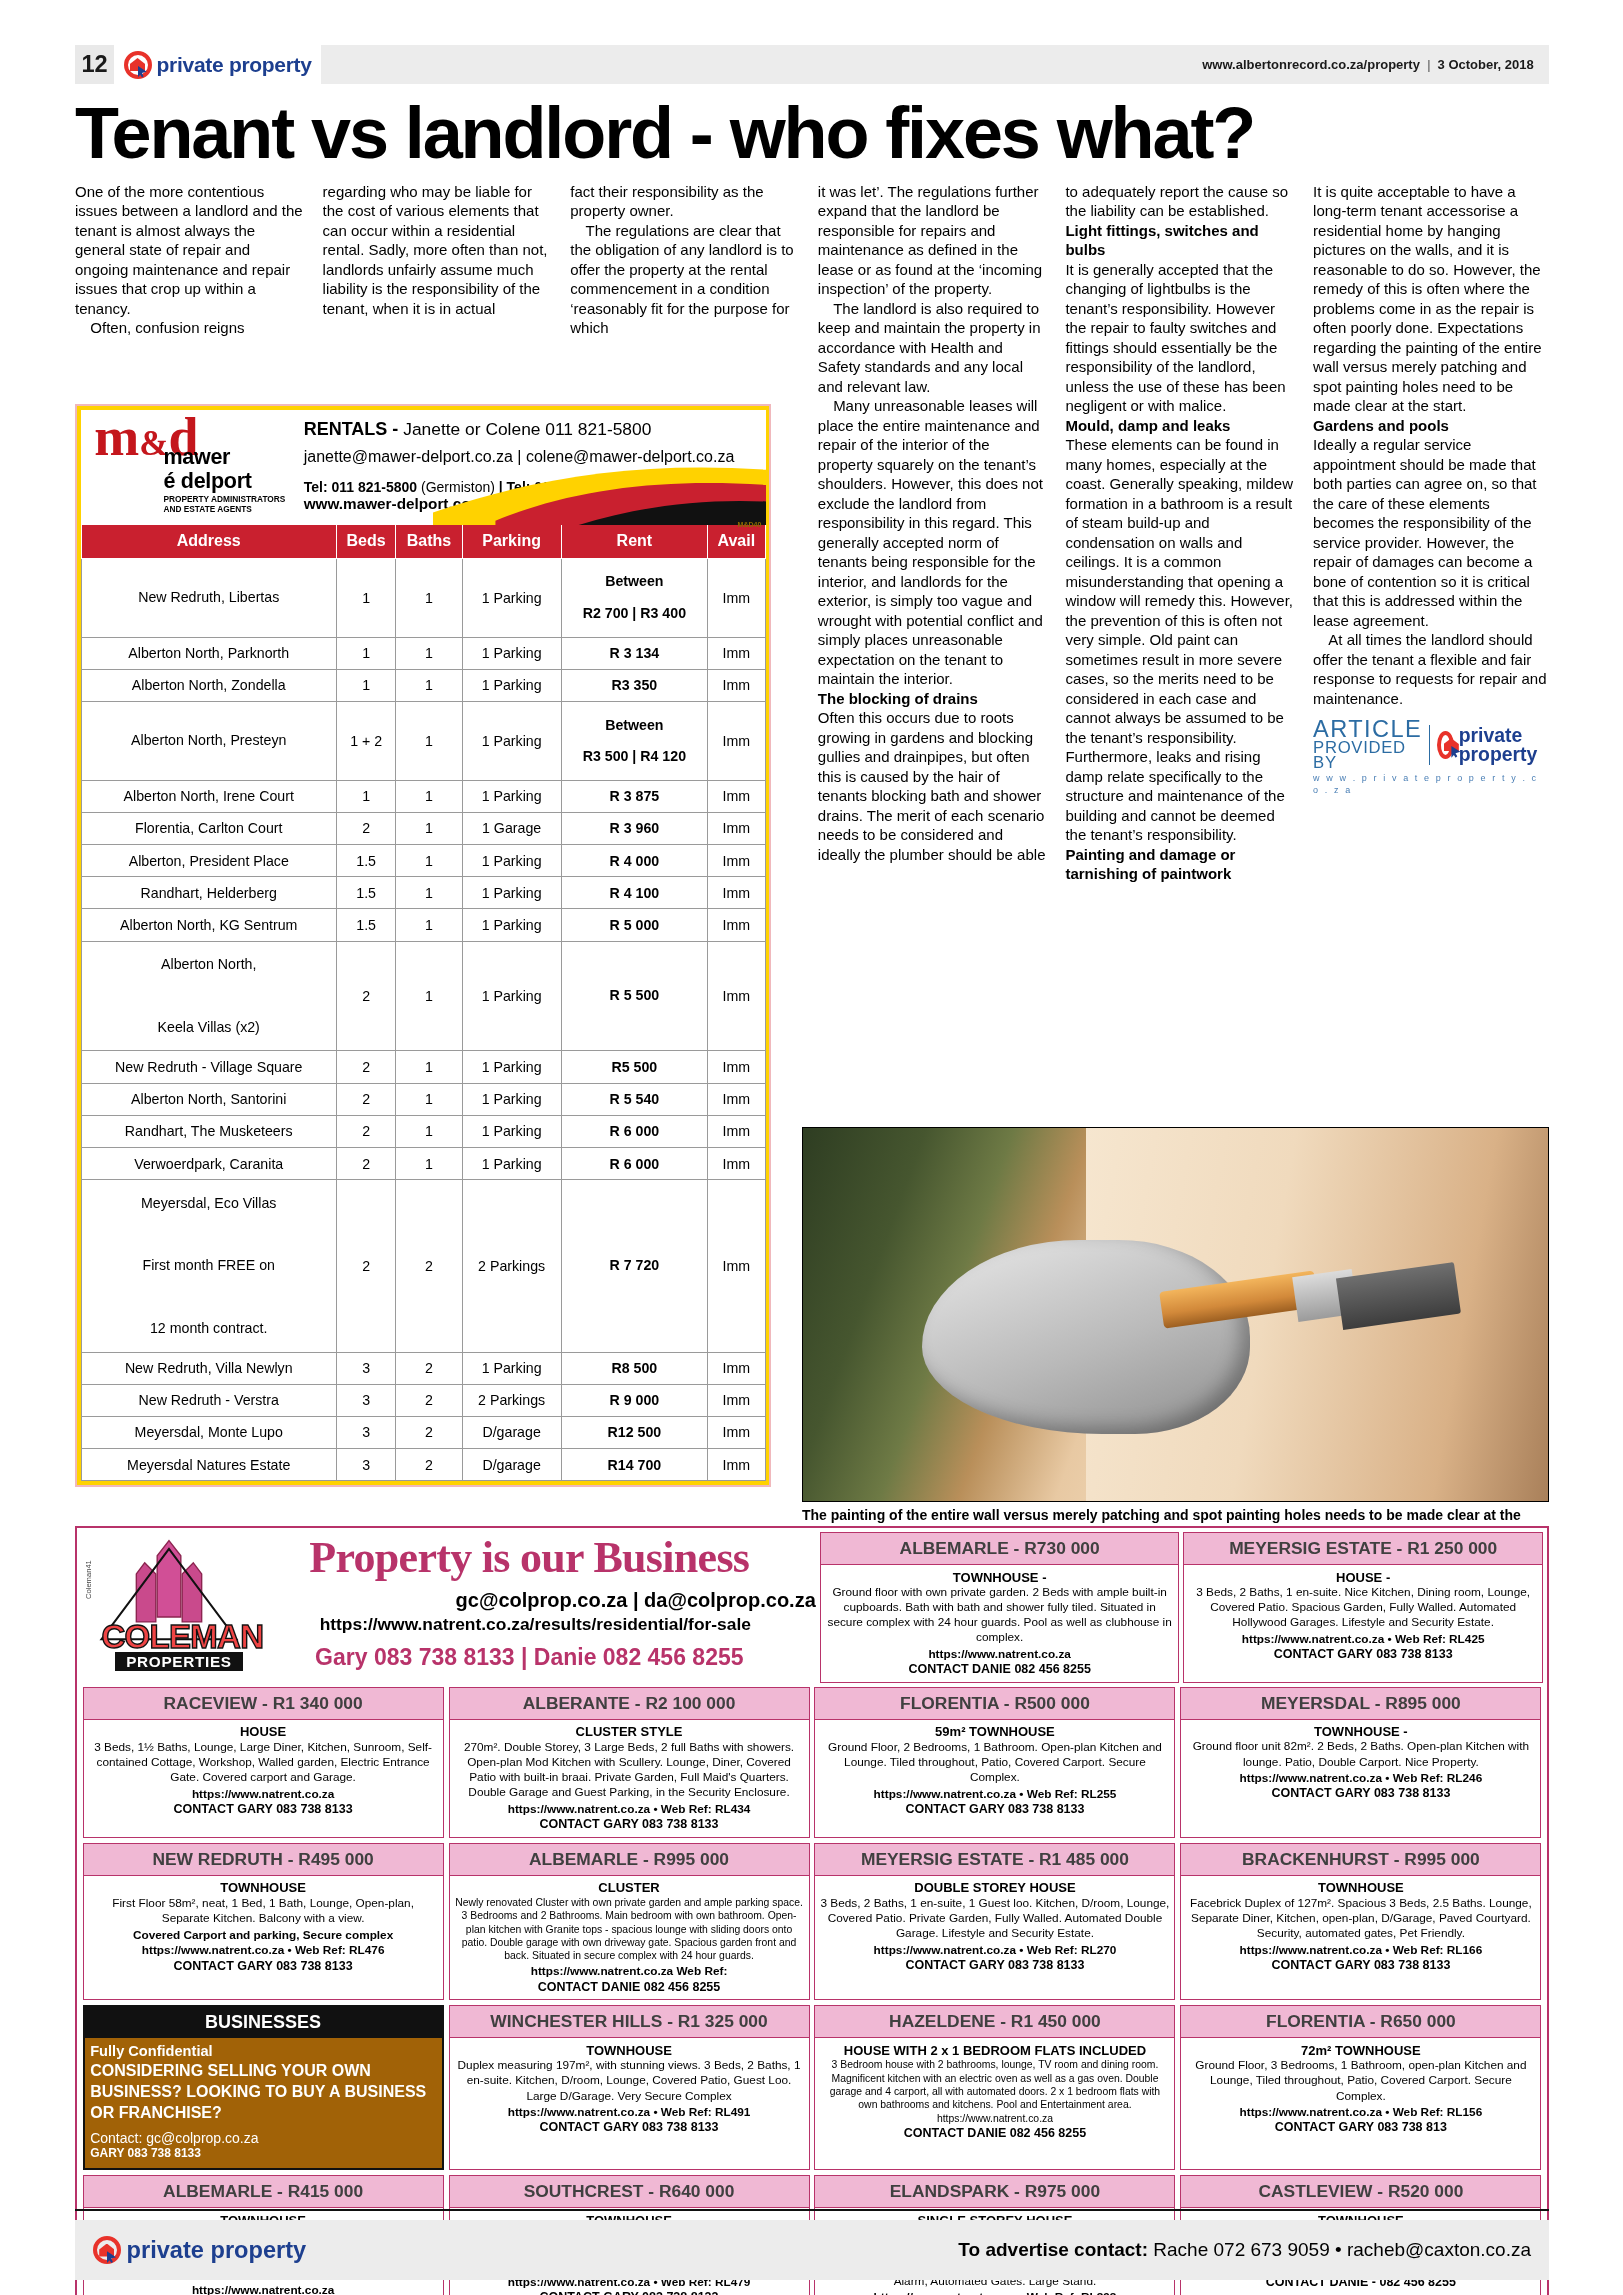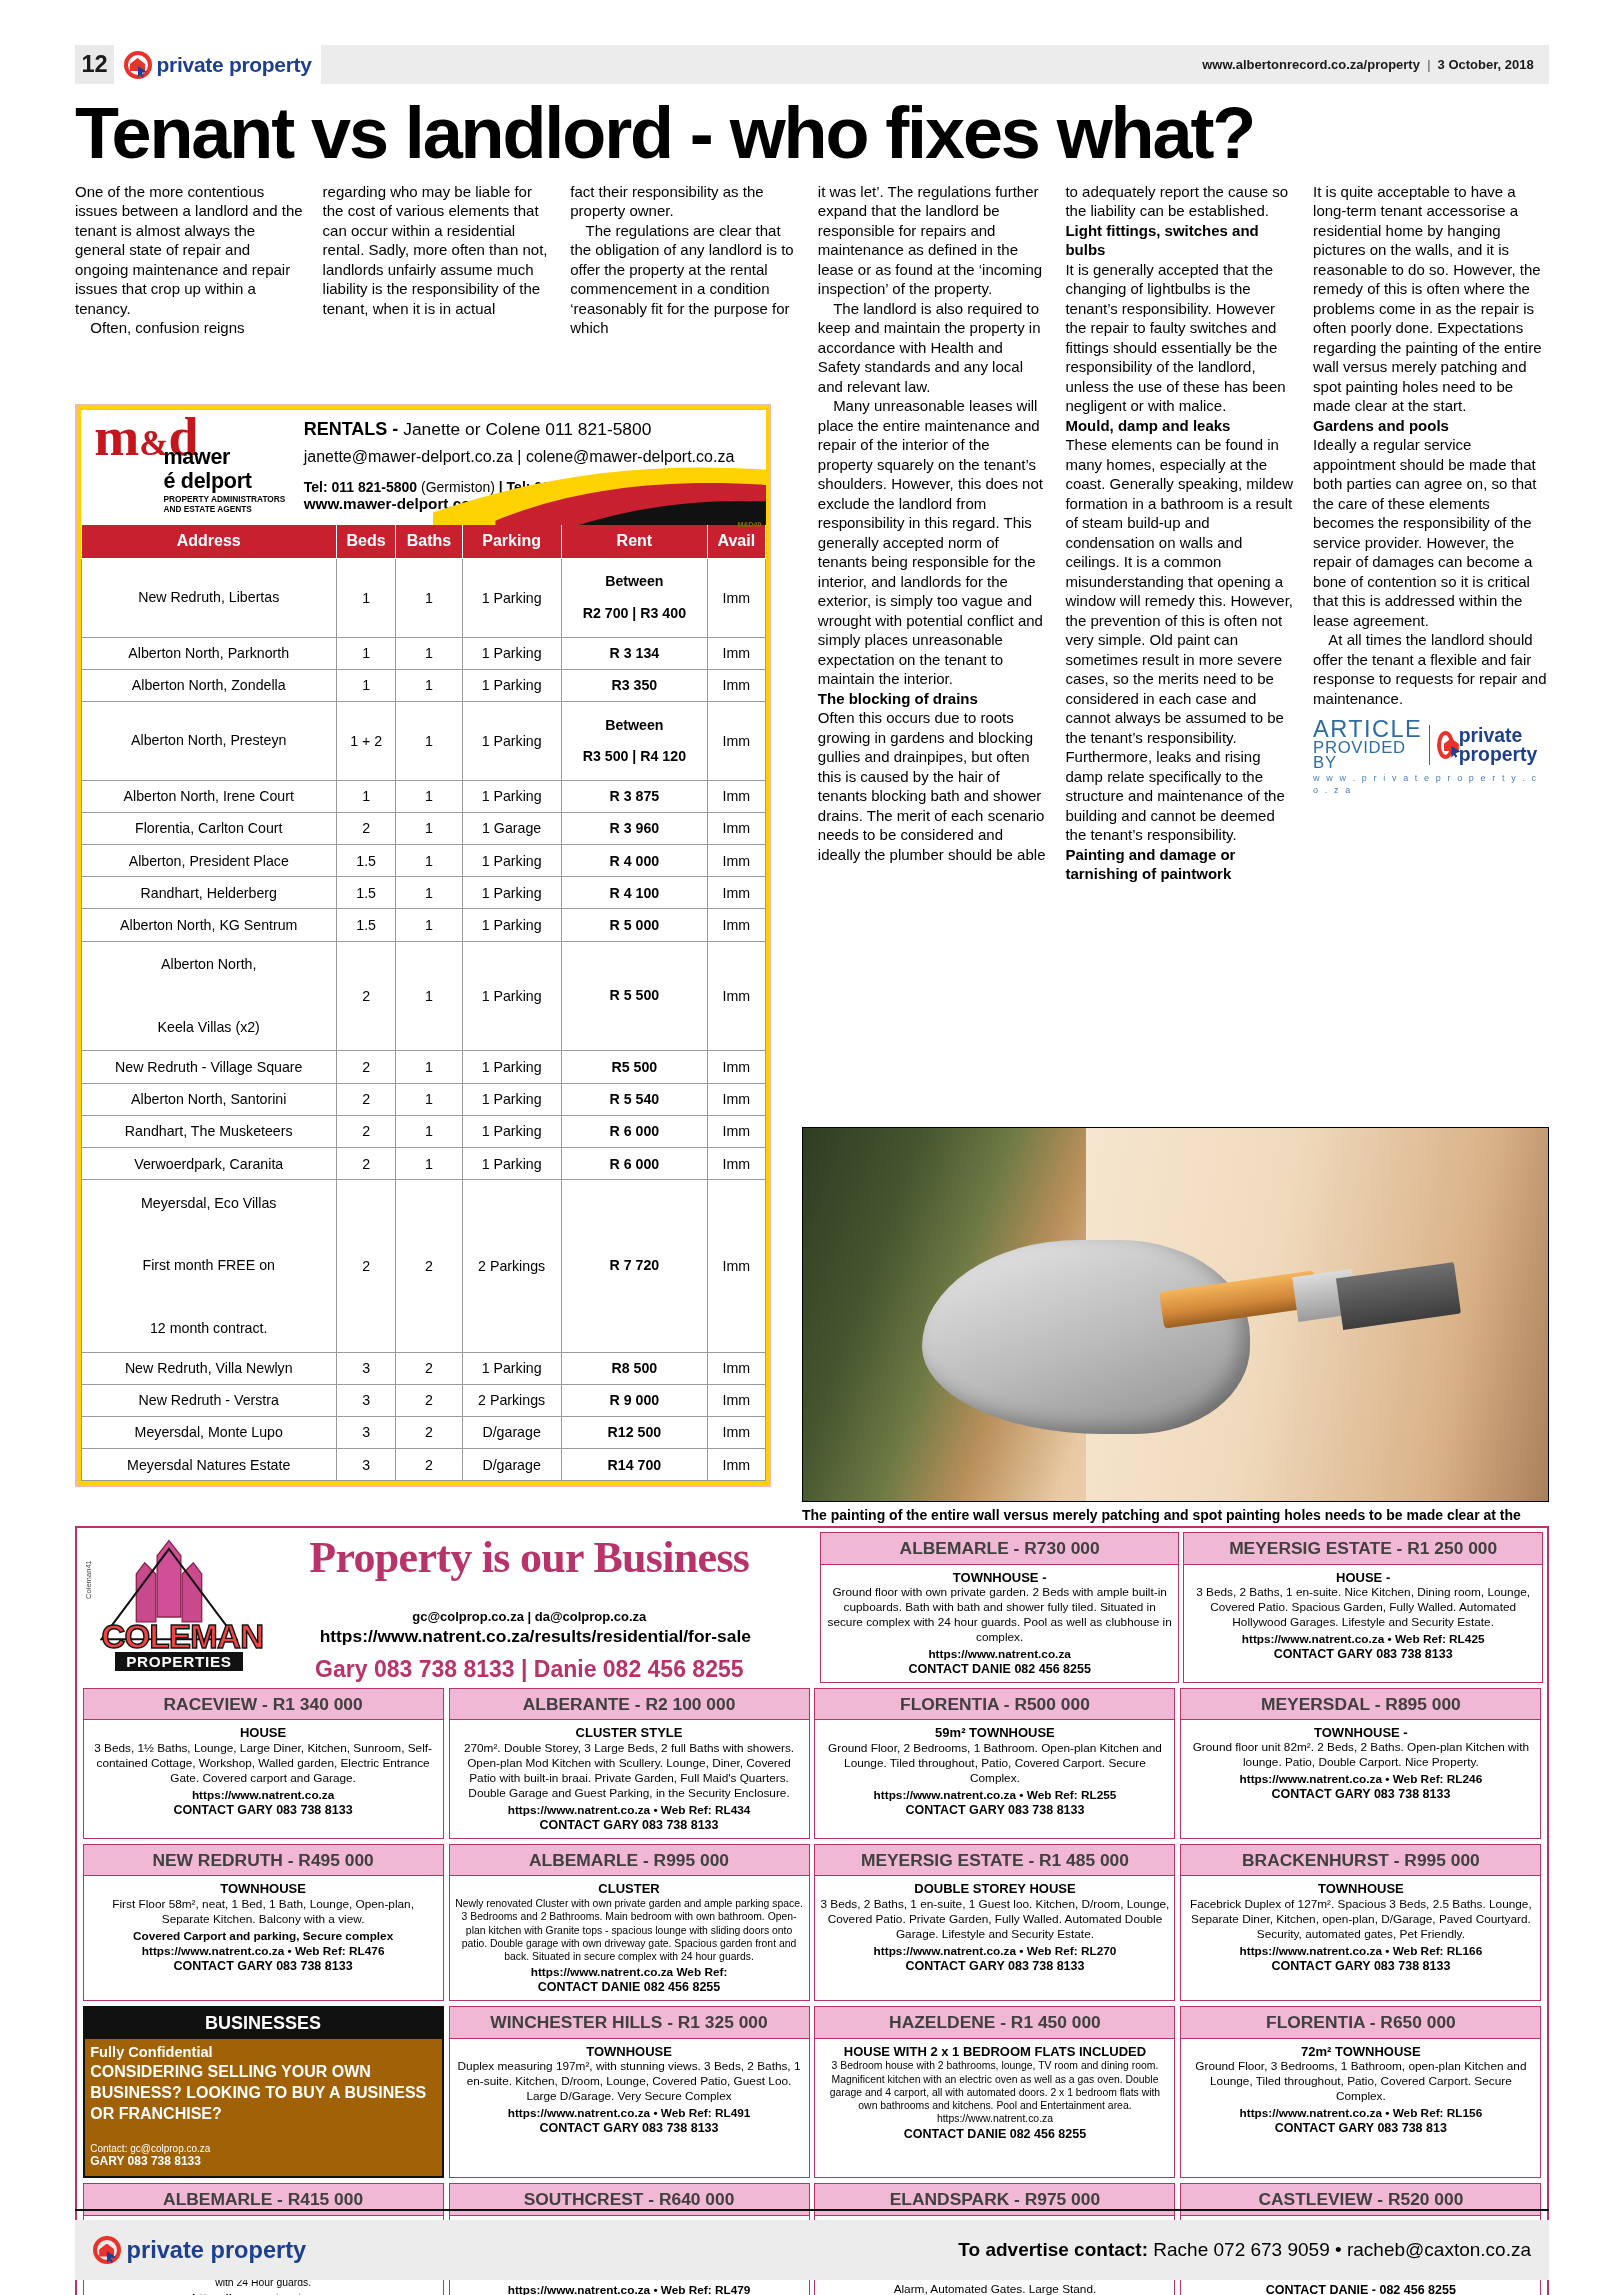--- a/index.html
+++ b/index.html
@@ -163,21 +163,21 @@
   }
   .cm-logo .props-word {
     position:absolute; left:19.4px; top:117px; font-size:15.3px; font-weight:bold;
     color:#fff; background:#111; padding:0.7px 11px; letter-spacing:0.7px;
   }
   .cm-text { flex:1; text-align:center; padding-top:1.4px; }
   .cm-title {
     font-family:"Liberation Serif", serif; font-size:44px; font-weight:bold;
     color:#b8336a; line-height:1.0; letter-spacing:-0.7px;
   }
-  .cm-emails { font-size:13px; font-weight:bold; margin-top:29px; }
+  .cm-emails { font-size:20px; font-weight:bold; margin-top:9px;text-align:right; }
   .cm-url { font-size:17.4px; font-weight:bold; margin-top:1.4px;padding-left:12px; }
   .cm-agents { font-size:23px; font-weight:bold; color:#b8336a; margin-top:9.7px; }
 
   .cm-right { flex:1; padding:1.4px 1.4px 0 4.2px; }
   .cm-right-grid { display:grid; grid-template-columns:1fr 1fr; gap:4.2px; }
 
   
   .card { border:1.4px solid #b8336a; background:#fff; display:flex; flex-direction:column; }
   .card .card-title {
     background:#f0b8d4; border-bottom:1.4px solid #b8336a;
@@ -200,21 +200,21 @@
   .biz .biz-head {
     background:#111; color:#fff; text-align:center;
     font-size:18px; font-weight:bold; padding:4.9px 0;
   }
   .biz .biz-body {
     background:#a16207; color:#fff; text-align:left; flex:1;
     padding:5.6px 5.6px 8.3px 5.6px;
   }
   .biz .bl1 { font-size:14.6px; font-weight:bold; display:block; }
   .biz .bl2 { font-size:16px; font-weight:bold; line-height:1.3; display:block; margin-top:2.1px;}
-  .biz .bl3 { font-size:10px; display:block; margin-top:18px;}
+  .biz .bl3 { font-size:14px; display:block; margin-top:6px;}
   .biz .bl4 { font-size:12px; display:block;font-weight:bold; }
 
   
   .footer {
     position:absolute; left:75px; top:2177px; width:1474px; height:60px;
     background:#ececec; display:flex; align-items:center; justify-content:space-between;
     padding:0 18px;
   }
   .footer .pp-logo-f { display:flex; align-items:center; gap:5.6px; }
   .footer .pp-word-f { font-size:23.6px; font-weight:bold; color:#1d3f8f; }

